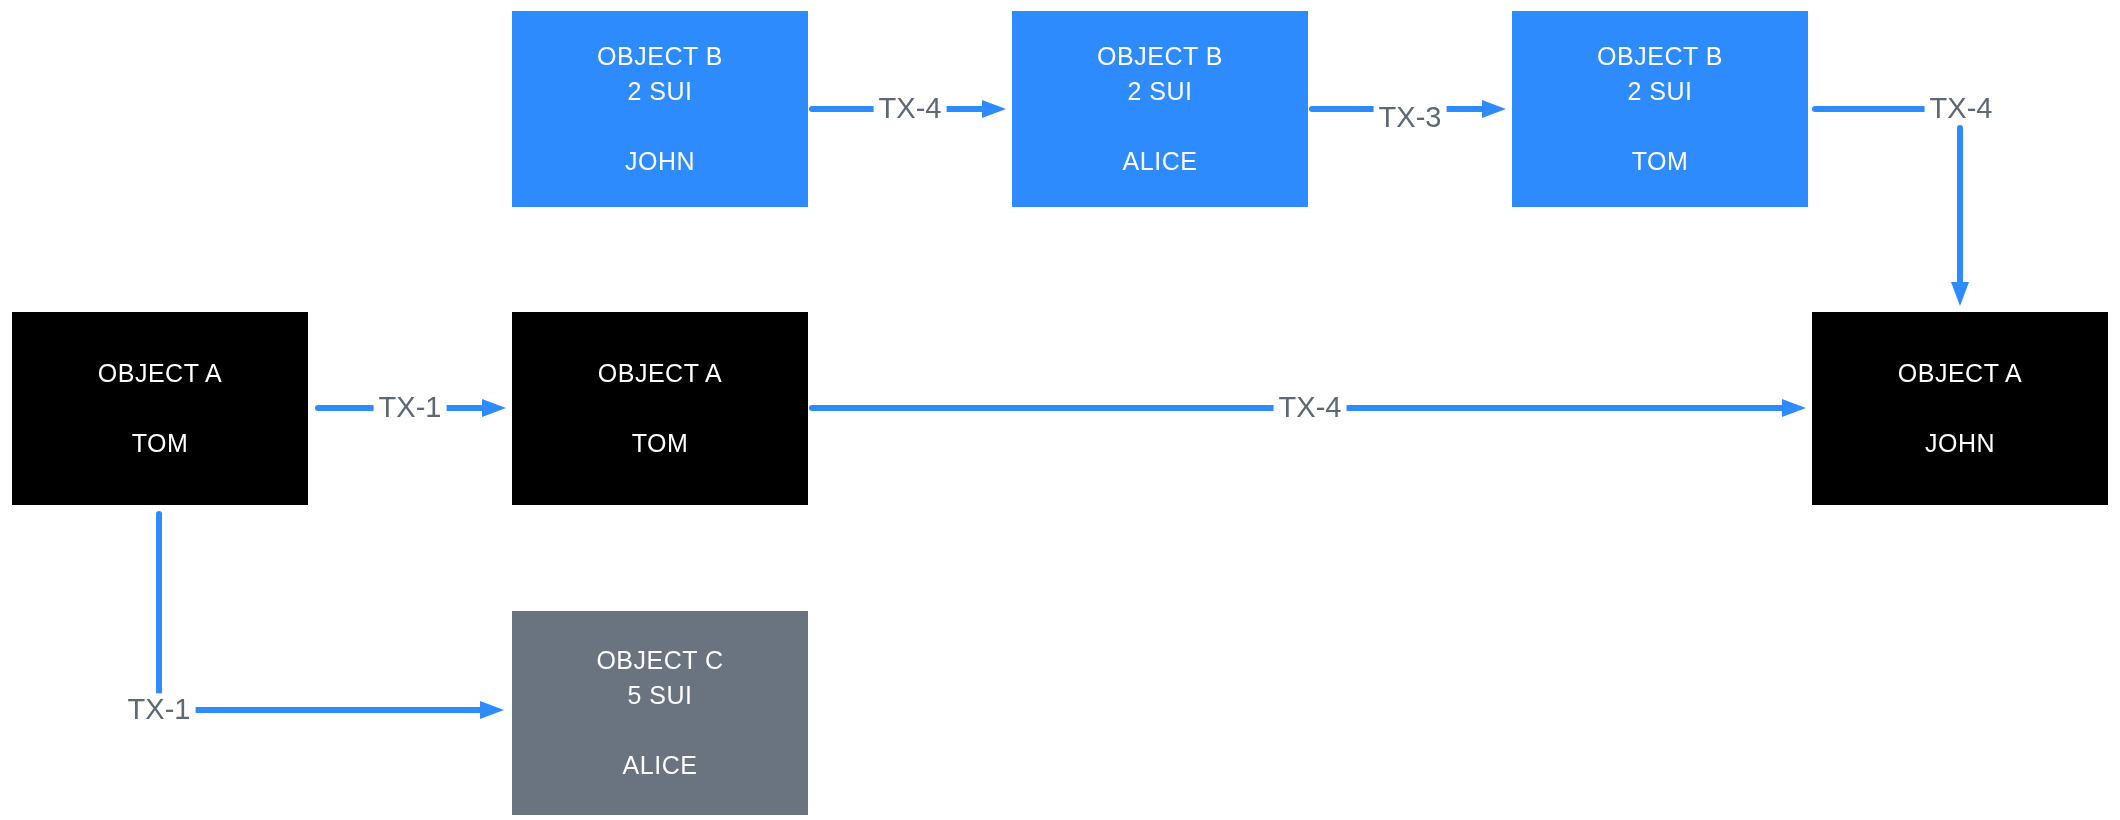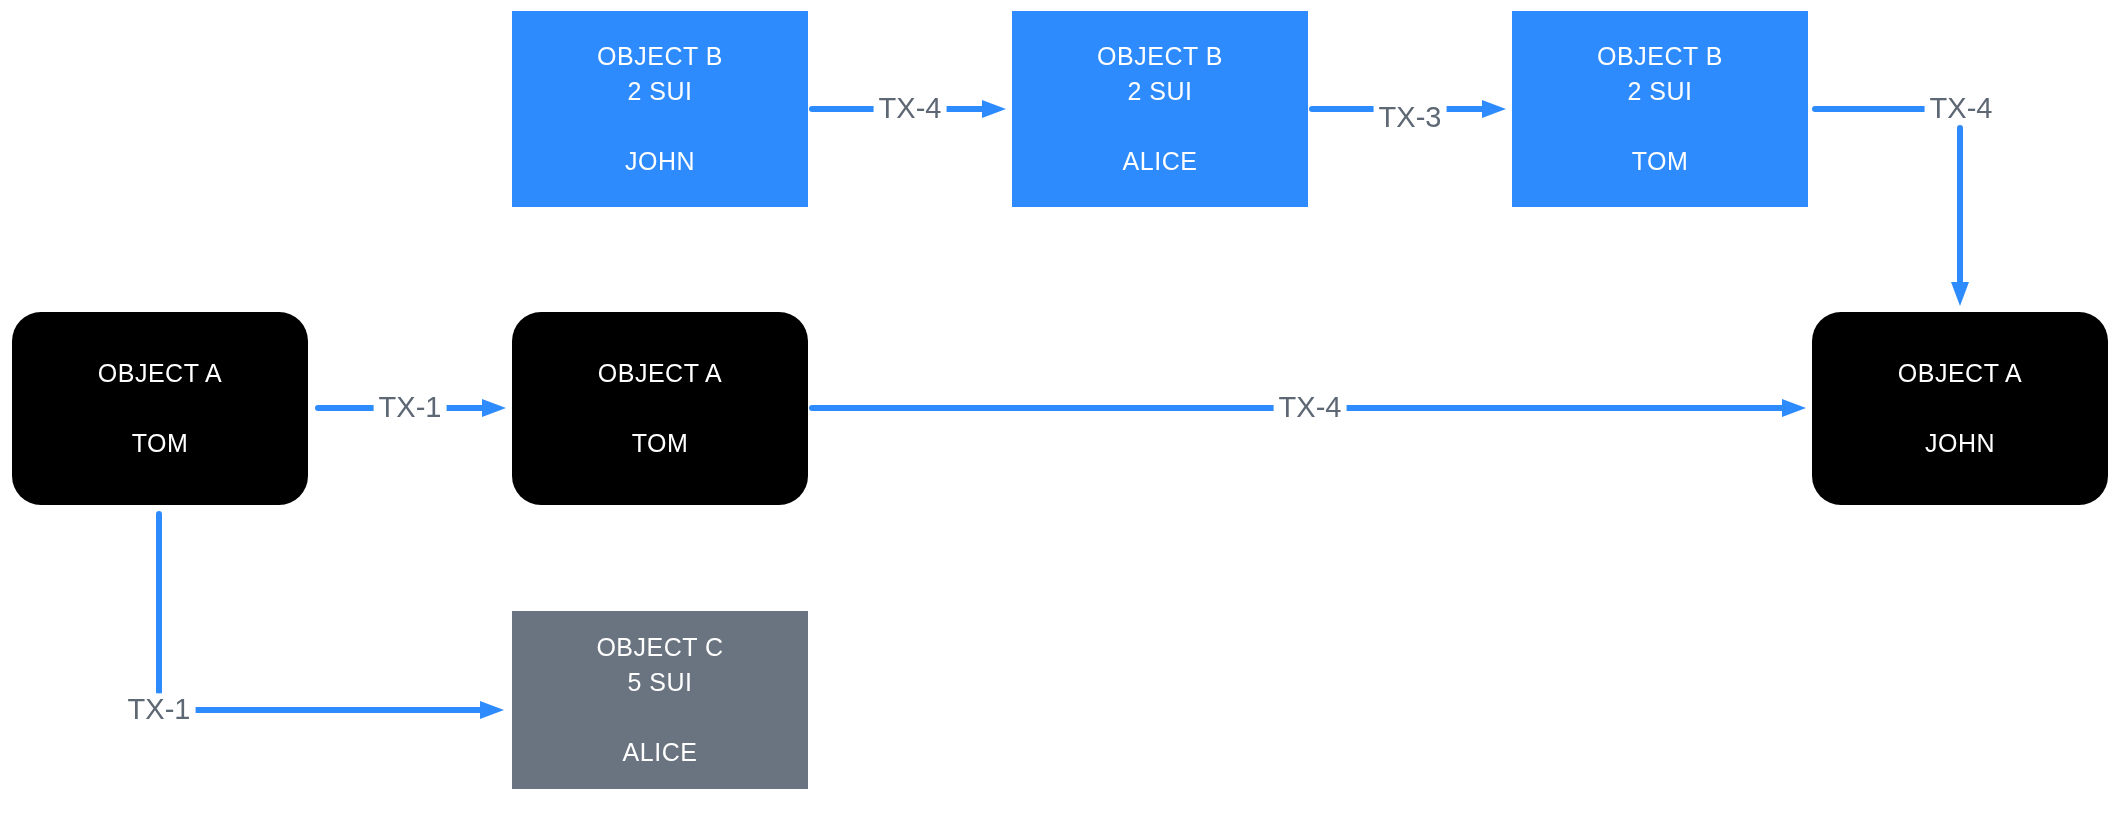--- a/index.html
+++ b/index.html
@@ -38,21 +38,21 @@
     display: flex;
     flex-direction: column;
     justify-content: center;
     text-align: center;
     color: var(--nodetext);
     font-size: 25px;
     line-height: 35px;
     letter-spacing: 0.5px;
   }
   .node.blue  { background: var(--blue); }
-  .node.black { background: var(--black); border-radius: 29px; }
+  .node.black { background: var(--black); }
   .node.gray  { background: var(--gray); }
   .node .spacer { height: 35px; }
   .edge-label {
     position: absolute;
     transform: translate(-50%, -52%);
     background: var(--background);
     color: var(--label);
     font-size: 29px;
     line-height: 32px;
     padding: 0 5px;
@@ -121,20 +121,20 @@
     <div>OBJECT A</div>
     <div class="spacer"></div>
     <div>TOM</div>
   </div>
   <div class="node black" style="left:1812px; top:312px; height:193px">
     <div>OBJECT A</div>
     <div class="spacer"></div>
     <div>JOHN</div>
   </div>
 
-  <div class="node gray" style="left:512px; top:611px; height:178px">
+  <div class="node gray" style="left:512px; top:611px; height:204px">
     <div>OBJECT C</div>
     <div>5 SUI</div>
     <div class="spacer"></div>
     <div>ALICE</div>
   </div>
 
 </div>
 
 </body></html>

